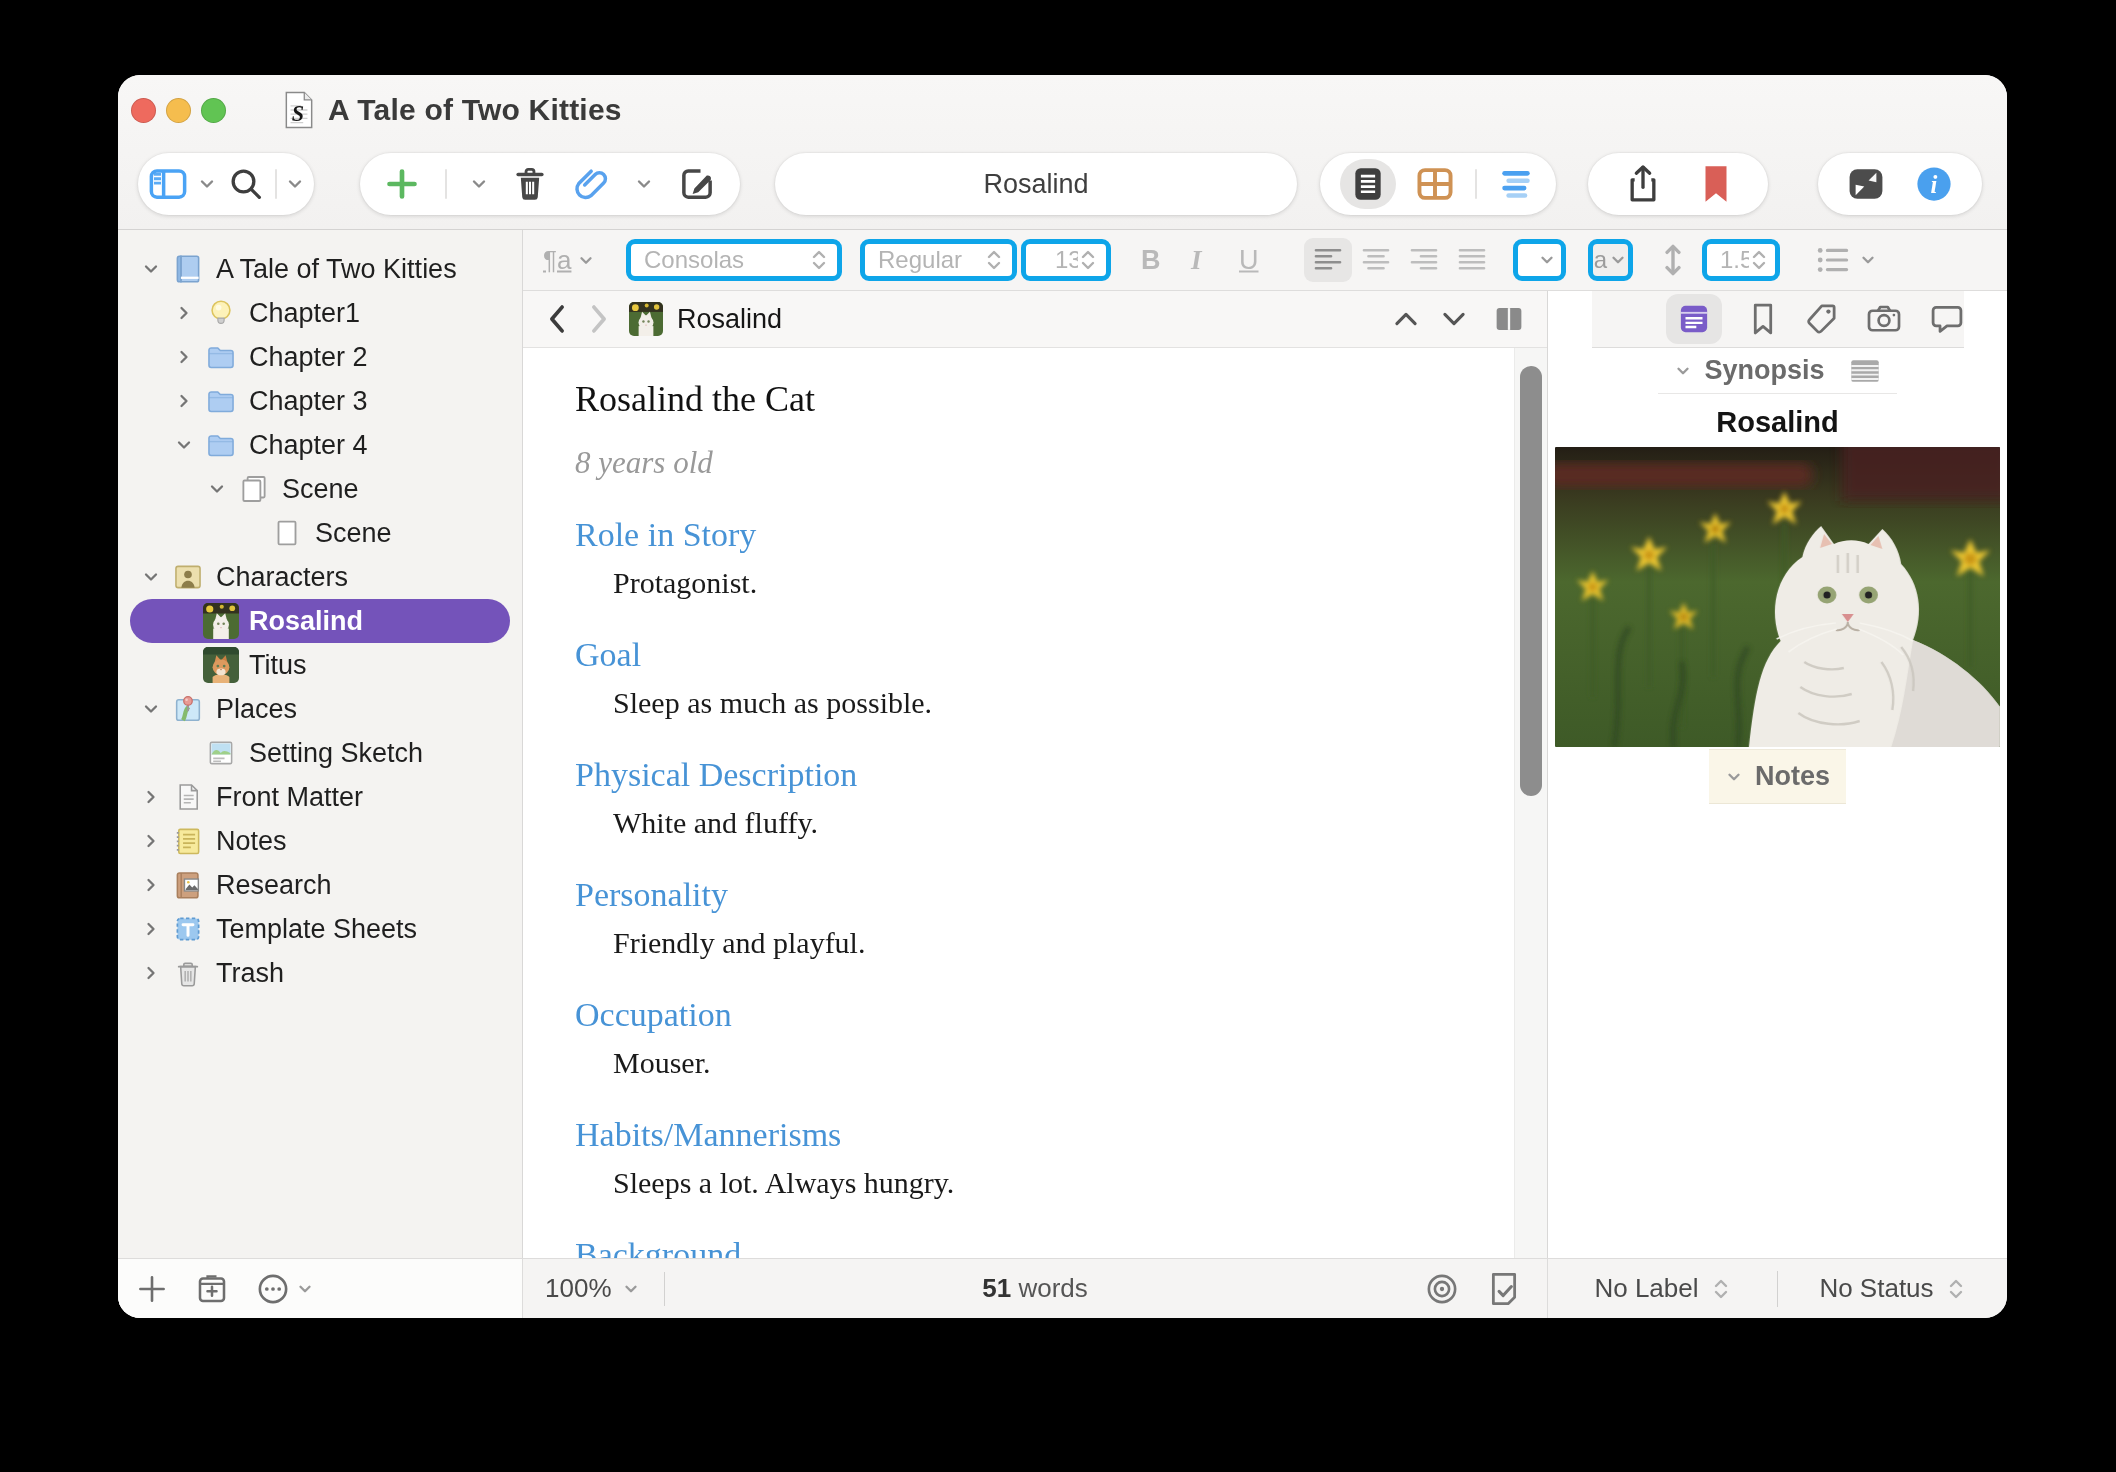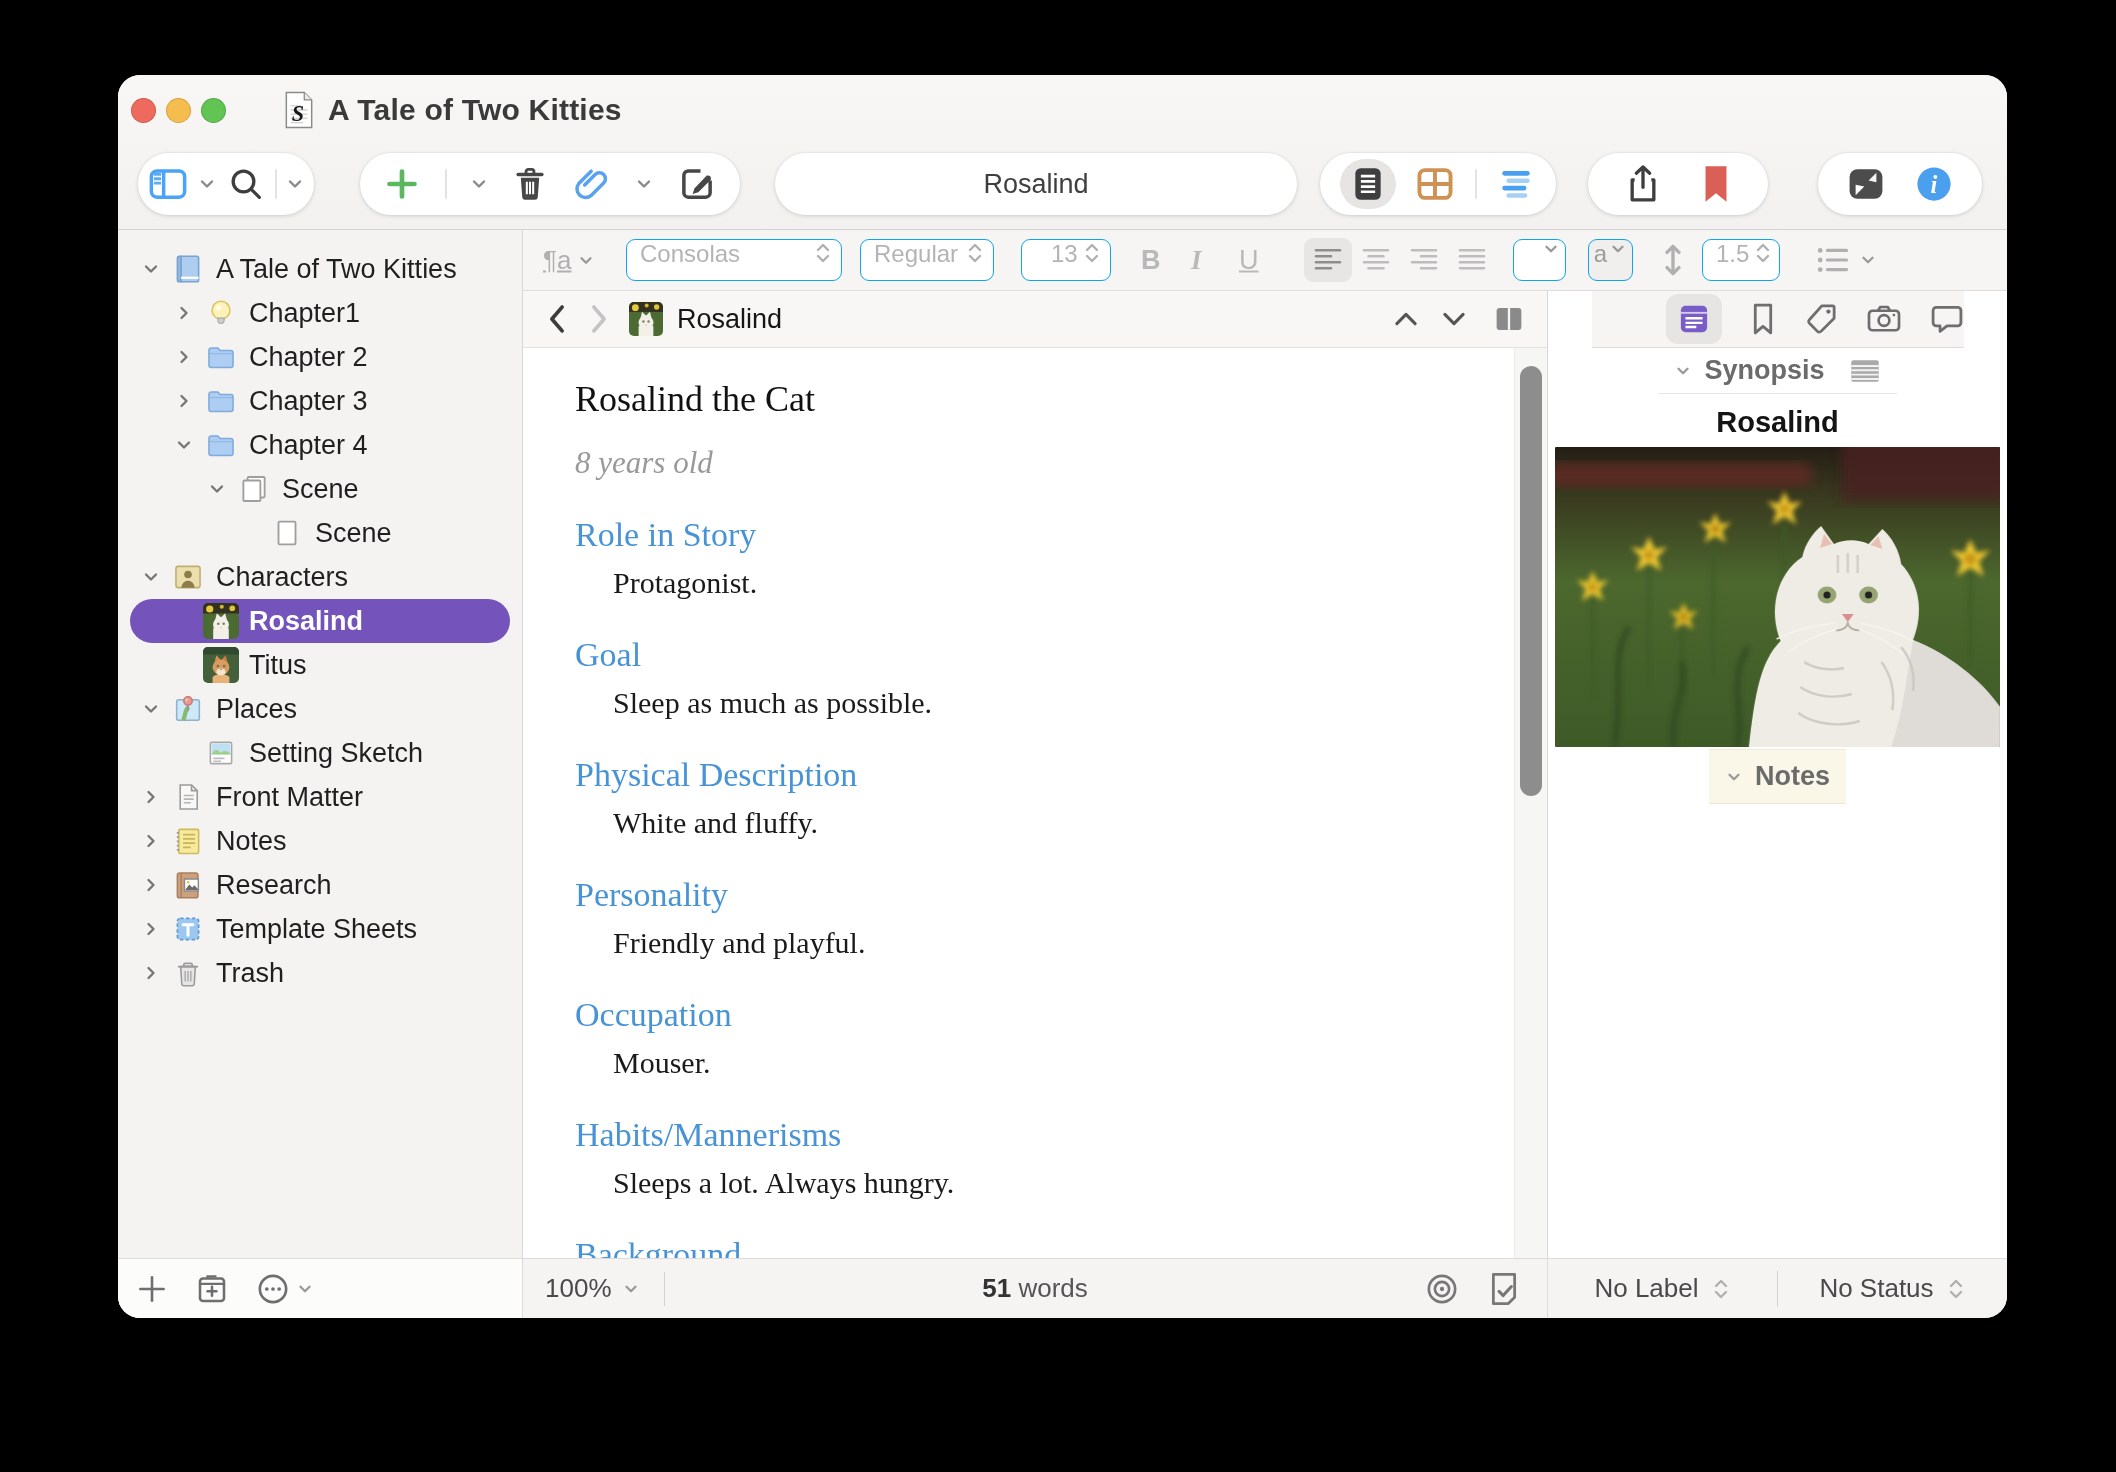--- a/index.html
+++ b/index.html
@@ -34,21 +34,21 @@
   .b-row{height:44px;display:flex;align-items:center;margin:0 12px;border-radius:23px;font-size:27px;color:#1f1f1f;cursor:default;}
   .b-row.selected{background:var(--selection-purple,#7453ba);color:#fff;font-weight:600;}
   .b-chev{width:30px;min-width:30px;display:flex;justify-content:center;}
   .b-icon{width:36px;min-width:36px;height:36px;margin:0 10px 0 4px;display:flex;align-items:center;justify-content:center;}
   .b-icon svg{width:34px;height:34px;}
   .b-icon.thumb svg{width:36px;height:36px;border-radius:5px;}
   .right{flex:1;display:flex;flex-direction:column;min-width:0;}
   
   .format-bar{height:61px;background:#f6f5f4;border-bottom:1px solid #dedddc;position:relative;color:#b4b4b4;}
   .fb{position:absolute;top:50%;transform:translateY(-50%);}
-  .fb-box{height:42px;background:#fff;border:1px solid #0ea5e9;border-radius:9px;display:flex;align-items:flex-start;font-size:24px;color:#b4b4b4;}
+  .fb-box{height:42px;background:#fff;border:5px solid #0ea5e9;border-radius:9px;display:flex;align-items:center;font-size:24px;color:#b4b4b4;}
   .fb-box .lbl{flex:1;padding-left:13px;white-space:nowrap;overflow:hidden;}
   .fb-letter{font-size:27px;font-weight:700;color:#b9b9b9;}
   .fb-align{width:48px;height:44px;border-radius:9px;display:flex;align-items:center;justify-content:center;}
   .fb-align.sel{background:#e7e6e5;}
   
   .content-row{flex:1;display:flex;min-height:0;}
   .editor-col{width:1025px;border-right:1px solid #d9d8d7;display:flex;flex-direction:column;}
   .editor-header{height:57px;background:#f8f7f6;border-bottom:1px solid #e3e2e1;display:flex;align-items:center;padding:0 22px;}
   .eh-title{font-size:27px;color:#161616;margin-left:14px;}
   .eh-thumb{width:34px;height:34px;border-radius:5px;overflow:hidden;margin-left:18px;}
@@ -506,21 +506,21 @@
         </span>
         <span class="fb fb-box" style="left:103px;width:216px;">
           <span class="lbl">Consolas</span>
           <span class="tb-ic" style="margin-right:8px;">
               <svg width="20" height="26" viewBox="0 0 20 26">
                 <path d="M5 10l5-5 5 5" stroke="#b0b0b0" stroke-width="2.4" fill="none" stroke-linecap="round" stroke-linejoin="round"></path>
                 <path d="M5 16l5 5 5-5" stroke="#b0b0b0" stroke-width="2.4" fill="none" stroke-linecap="round" stroke-linejoin="round"></path>
               </svg>
             </span>
         </span>
-        <span class="fb fb-box" style="left:337px;width:134px;">
+        <span class="fb fb-box" style="left:337px;width:157px;">
           <span class="lbl">Regular</span>
           <span class="tb-ic" style="margin-right:8px;">
               <svg width="20" height="26" viewBox="0 0 20 26">
                 <path d="M5 10l5-5 5 5" stroke="#b0b0b0" stroke-width="2.4" fill="none" stroke-linecap="round" stroke-linejoin="round"></path>
                 <path d="M5 16l5 5 5-5" stroke="#b0b0b0" stroke-width="2.4" fill="none" stroke-linecap="round" stroke-linejoin="round"></path>
               </svg>
             </span>
         </span>
         <span class="fb fb-box" style="left:498px;width:90px;padding-left:16px;">
           <span class="lbl">13</span>

